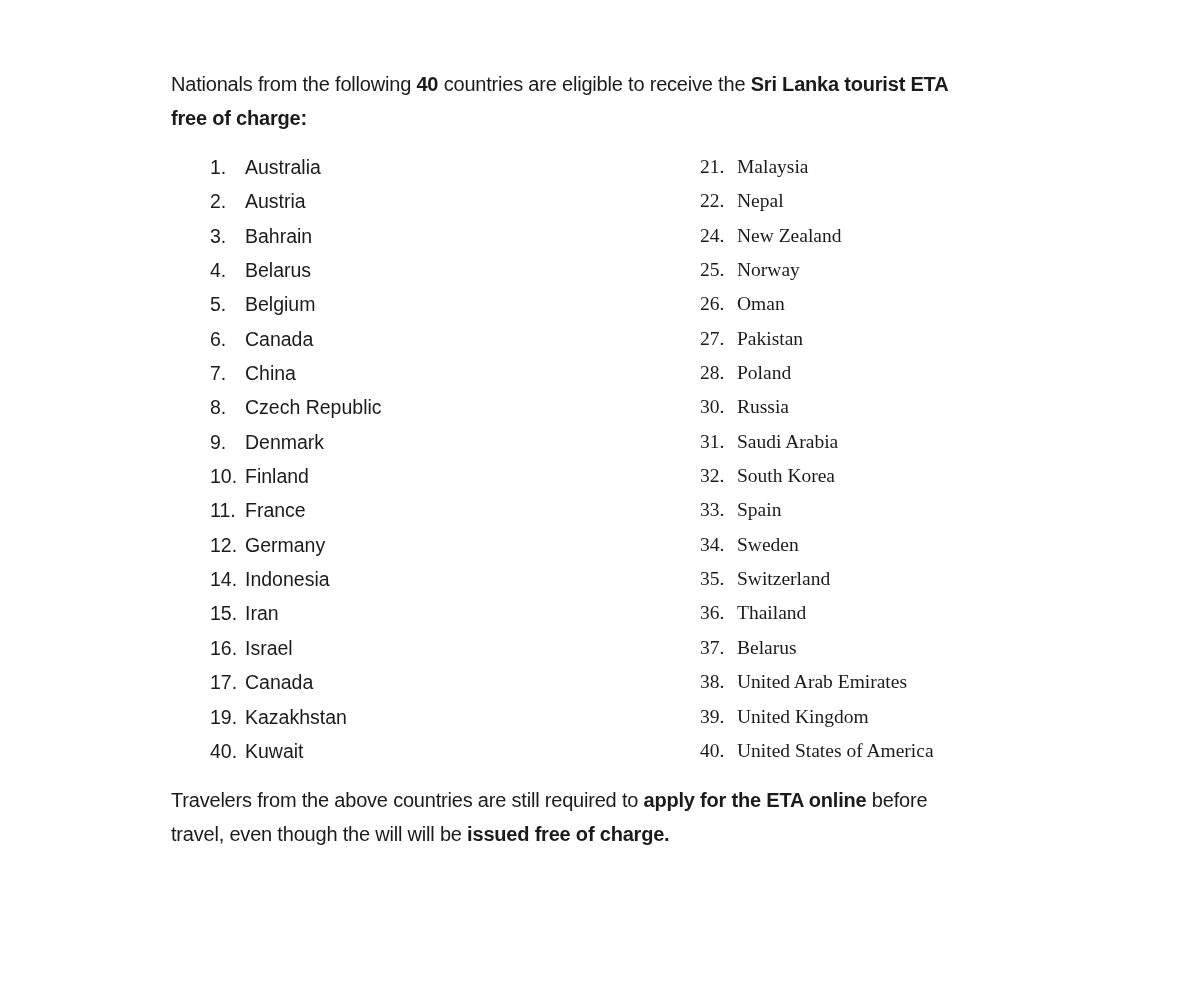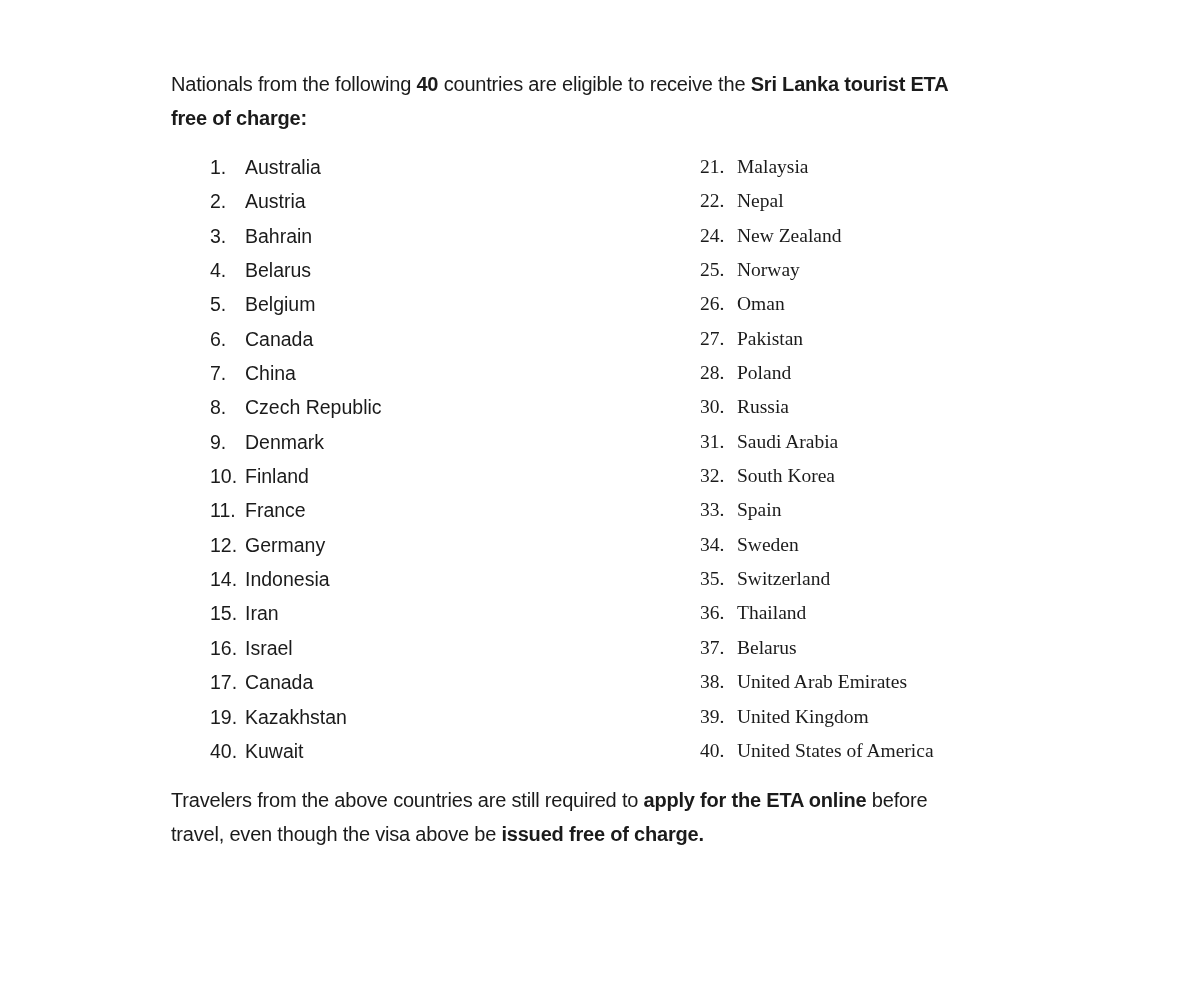--- a/index.html
+++ b/index.html
@@ -203,16 +203,16 @@
         </li>
         <li class="list-item">
           <span class="num">40.</span>
           <span class="cname">United States of America</span>
         </li>
       </ol>
   </div>
 
   <p class="para footer-para">
       <span class="line"><span>Travelers from the above countries are still required to </span><b>apply for the ETA online</b><span> before</span></span>
-      <span class="line"><span>travel, even though the visa above be </span><b>issued free of charge</b><b>.</b></span>
+      <span class="line"><span>travel, even though the will will be </span><b>issued free of charge</b><b>.</b></span>
     </p>
 
 </div>
 
 </body></html>

